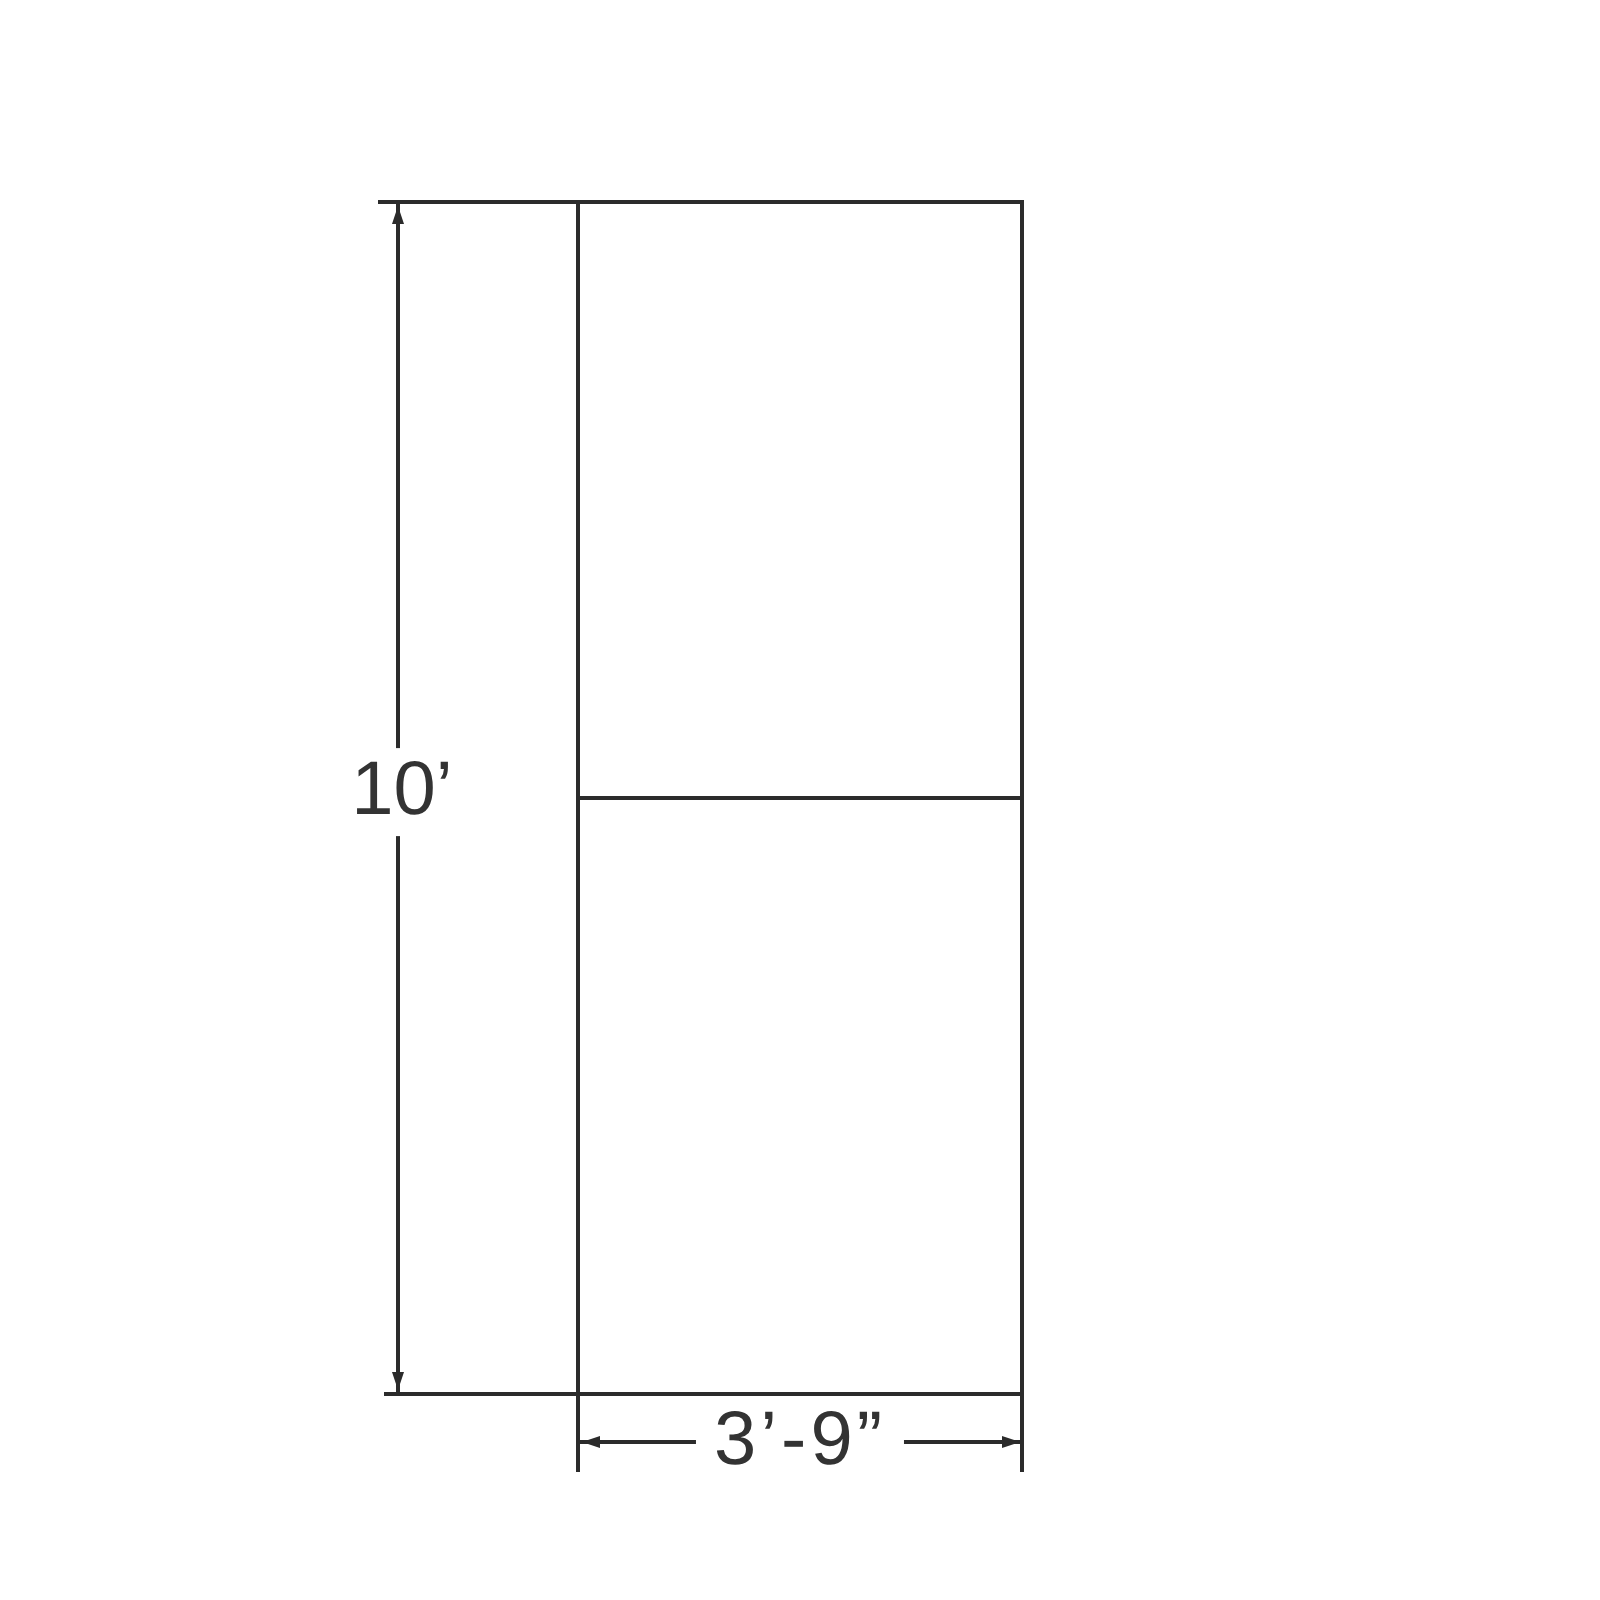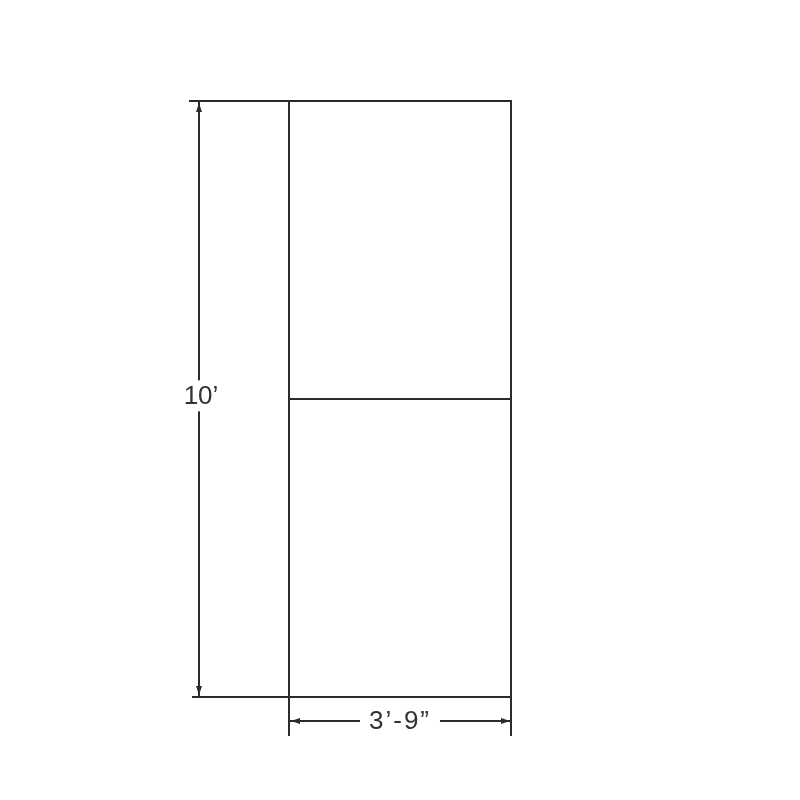--- a/index.html
+++ b/index.html
@@ -48,21 +48,21 @@
   .arrow.right {
     border-top: 3px solid transparent;
     border-bottom: 3px solid transparent;
     border-left: 9px solid #2b2b2b;
   }
   .dim-label {
     position: absolute;
     transform: translate(-50%, -50%);
     background: #ffffff;
     color: #333333;
-    font-size: 26px;
+    font-size: 38px;
     line-height: 1.05;
     white-space: nowrap;
     z-index: 5;
   }
   .dim-label.vertical {
     padding: 2px 4px;
   }
   .dim-label.horizontal {
     padding: 2px 9px;
     letter-spacing: 2px;

